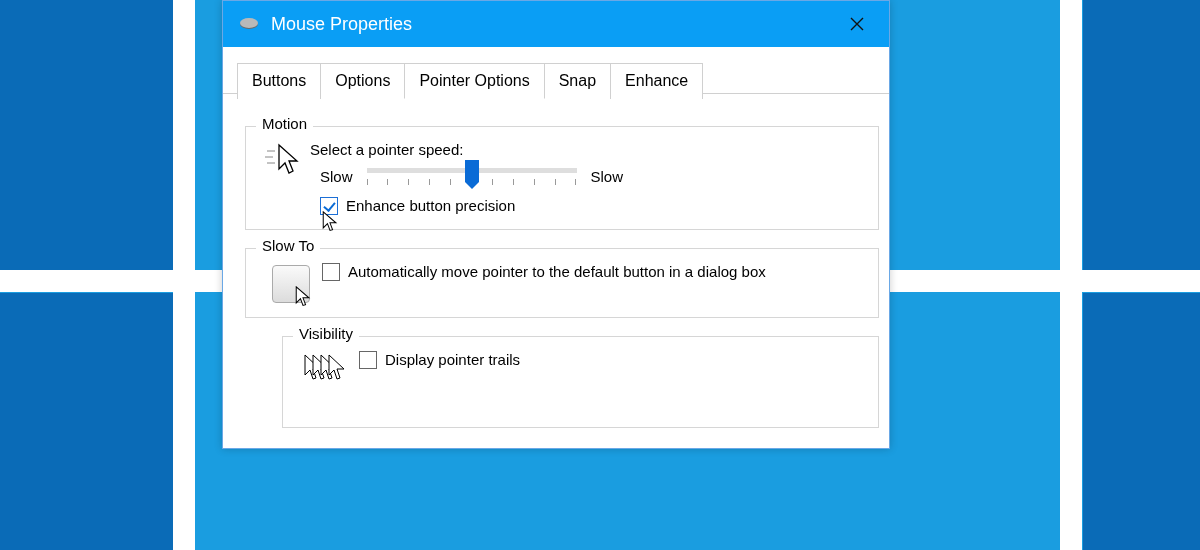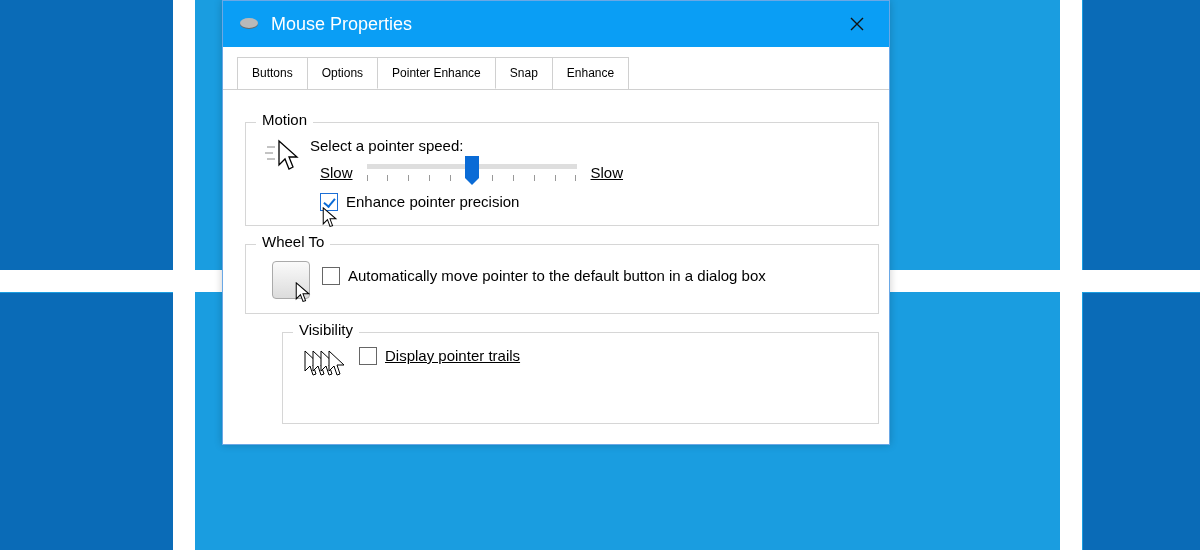--- a/index.html
+++ b/index.html
@@ -54,25 +54,25 @@
     border-bottom: 1px solid #d0d0d0;
     position: relative;
     background:#fff;
   }
   .tab {
     padding: 8px 14px 8px 14px;
     border: 1px solid #d0d0d0;
     border-bottom: none;
     background: #fff;
     margin-right: -1px;
-    font-size: 12px;
+    font-size: 16px;
     color:#000;
     cursor:pointer;
     position: relative;
-    top:0;
+    top:6px;
   }
   .tab.active {
     background:#fff;
     border-bottom: 1px solid #fff;
     z-index: 2;
   }
   .content { padding: 14px 10px 10px 22px; }
   .group {
     border: 1px solid #d6d6d6;
     margin: 18px 0 10px 0;
@@ -84,21 +84,21 @@
     top: -12px; left: 10px;
     background: #fff;
     padding: 0 6px;
     font-size: 15px;
     color:#000;
   }
   .row { display:flex; align-items:flex-start; }
   .glyph { width:50px; flex:none; display:flex; justify-content:center; padding-top:2px; }
   .inner { flex:1; }
   .label { margin-bottom:10px; }
-  .speed-row { display:flex; align-items:flex-end; gap:14px; margin:6px 0 6px 10px;text-decoration:underline; }
+  .speed-row { display:flex; align-items:flex-end; gap:14px; margin:6px 0 6px 10px; }
   .slider-wrap { width:210px; }
   .slider-track { height:5px; background:#dedede; position:relative; margin-bottom:4px; }
   .slider-thumb {
     position:absolute; top:-8px; left:50%; transform:translateX(-50%);
     width:14px; height:22px; background:#0a6bd6;
   }
   .slider-thumb::after{
     content:""; position:absolute; left:0; right:0; top:100%;
     border-left:7px solid transparent; border-right:7px solid transparent;
     border-top:7px solid #0a6bd6;
@@ -150,21 +150,21 @@
     <div class="close">
       <svg width="14" height="14" viewBox="0 0 14 14">
           <path d="M1 1 L13 13 M13 1 L1 13" stroke="#111" stroke-width="1.4"></path>
         </svg>
     </div>
   </div>
 
   <div class="tabstrip">
     <div class="tab">Buttons</div>
     <div class="tab">Options</div>
-    <div class="tab active">Pointer Enhance</div>
+    <div class="tab active">Pointer Options</div>
     <div class="tab">Snap</div>
     <div class="tab">Enhance</div>
   </div>
 
   <div class="content">
 
     <div class="group">
       <div class="group-legend">Motion</div>
       <div class="row">
         <div class="glyph">
@@ -194,41 +194,41 @@
                   <span></span>
                   <span></span>
                   <span></span>
                   <span></span>
                 </div>
             </div>
             <span>Slow</span>
           </div>
           <div class="checkbox-row" style="margin-left:10px; position:relative;">
             <div class="cb checked"></div>
-            <span>Enhance pointer precision</span>
+            <span>Enhance button precision</span>
             <svg class="cursor-small" style="left:2px; top:14px;" width="18" height="26" viewBox="0 0 18 26">
               <path d="M1 1 L1 20 L6 15 L9 23 L12 22 L9 14 L16 14 Z" fill="#fff" stroke="#000" stroke-width="1.2"></path>
             </svg>
           </div>
         </div>
       </div>
     </div>
 
     <div class="group">
-      <div class="group-legend">Wheel To</div>
+      <div class="group-legend">Slow To</div>
       <div class="row">
         <div class="glyph" style="width:62px;">
           <div class="snap-icon">
             <svg class="cursor-small" style="left:22px; top:20px;" width="18" height="26" viewBox="0 0 18 26">
               <path d="M1 1 L1 20 L6 15 L9 23 L12 22 L9 14 L16 14 Z" fill="#fff" stroke="#000" stroke-width="1.2"></path>
             </svg>
           </div>
         </div>
         <div class="inner">
-          <div class="checkbox-row" style="margin-top:8px;">
+          <div class="checkbox-row" style="margin-top:0;">
             <div class="cb plain"></div>
             <span style="max-width:480px;">Automatically move pointer to the default button in a dialog box</span>
           </div>
         </div>
       </div>
     </div>
 
     <div class="group vis-group">
       <div class="group-legend">Visibility</div>
       <div class="row">
@@ -236,21 +236,21 @@
           <svg width="50" height="34" viewBox="0 0 50 34">
             <g fill="#fff" stroke="#000" stroke-width="1">
               <path d="M2 2 L2 22 L7 17 L10 26 L13 25 L10 16 L17 16 Z"></path>
               <path d="M10 2 L10 22 L15 17 L18 26 L21 25 L18 16 L25 16 Z"></path>
               <path d="M18 2 L18 22 L23 17 L26 26 L29 25 L26 16 L33 16 Z"></path>
               <path d="M26 2 L26 22 L31 17 L34 26 L37 25 L34 16 L41 16 Z"></path>
             </g>
           </svg>
         </div>
         <div class="inner">
-          <div class="checkbox-row" style="margin-top:0;text-decoration:underline;">
+          <div class="checkbox-row" style="margin-top:0;">
             <div class="cb plain"></div>
             <span>Display pointer trails</span>
           </div>
         </div>
       </div>
     </div>
 
   </div>
 </div>
 

